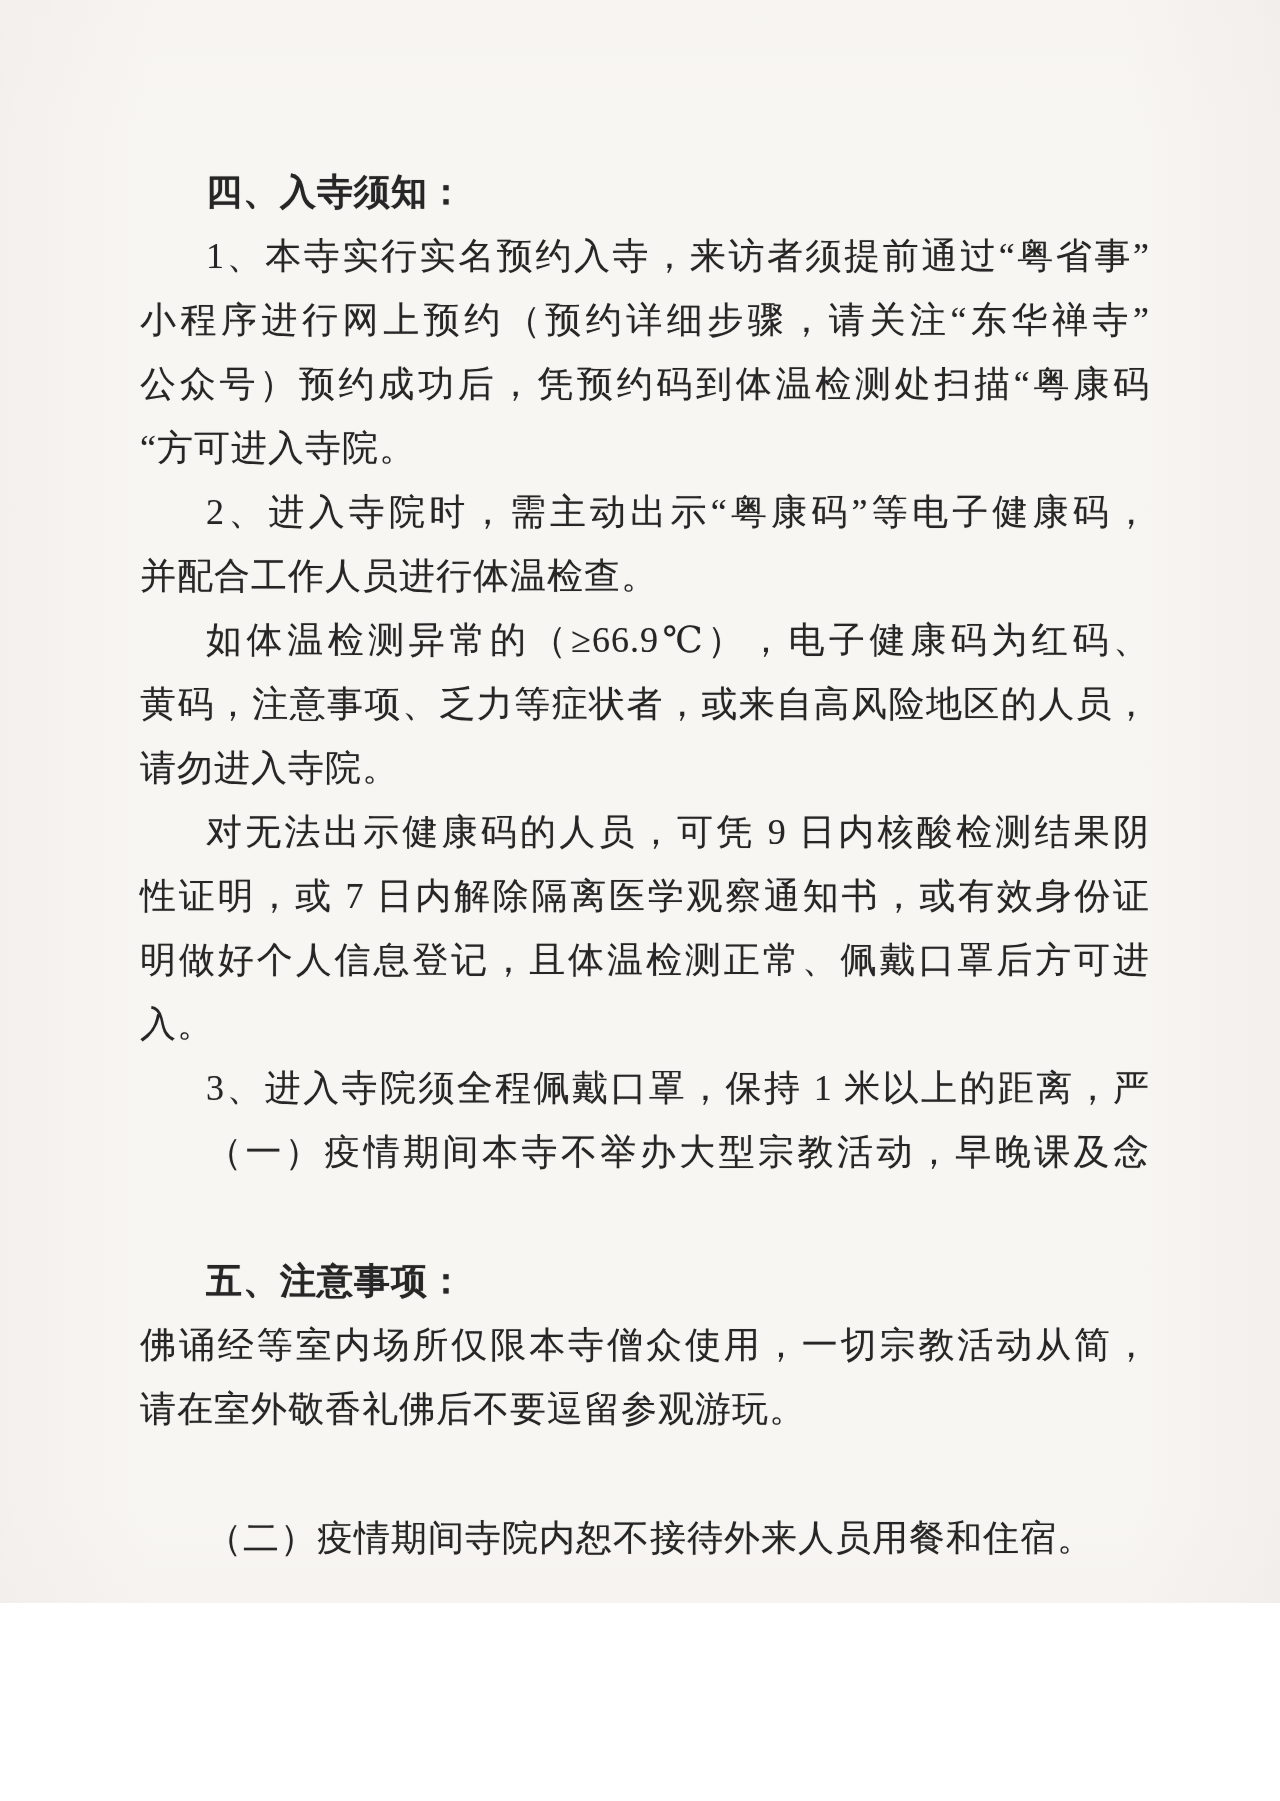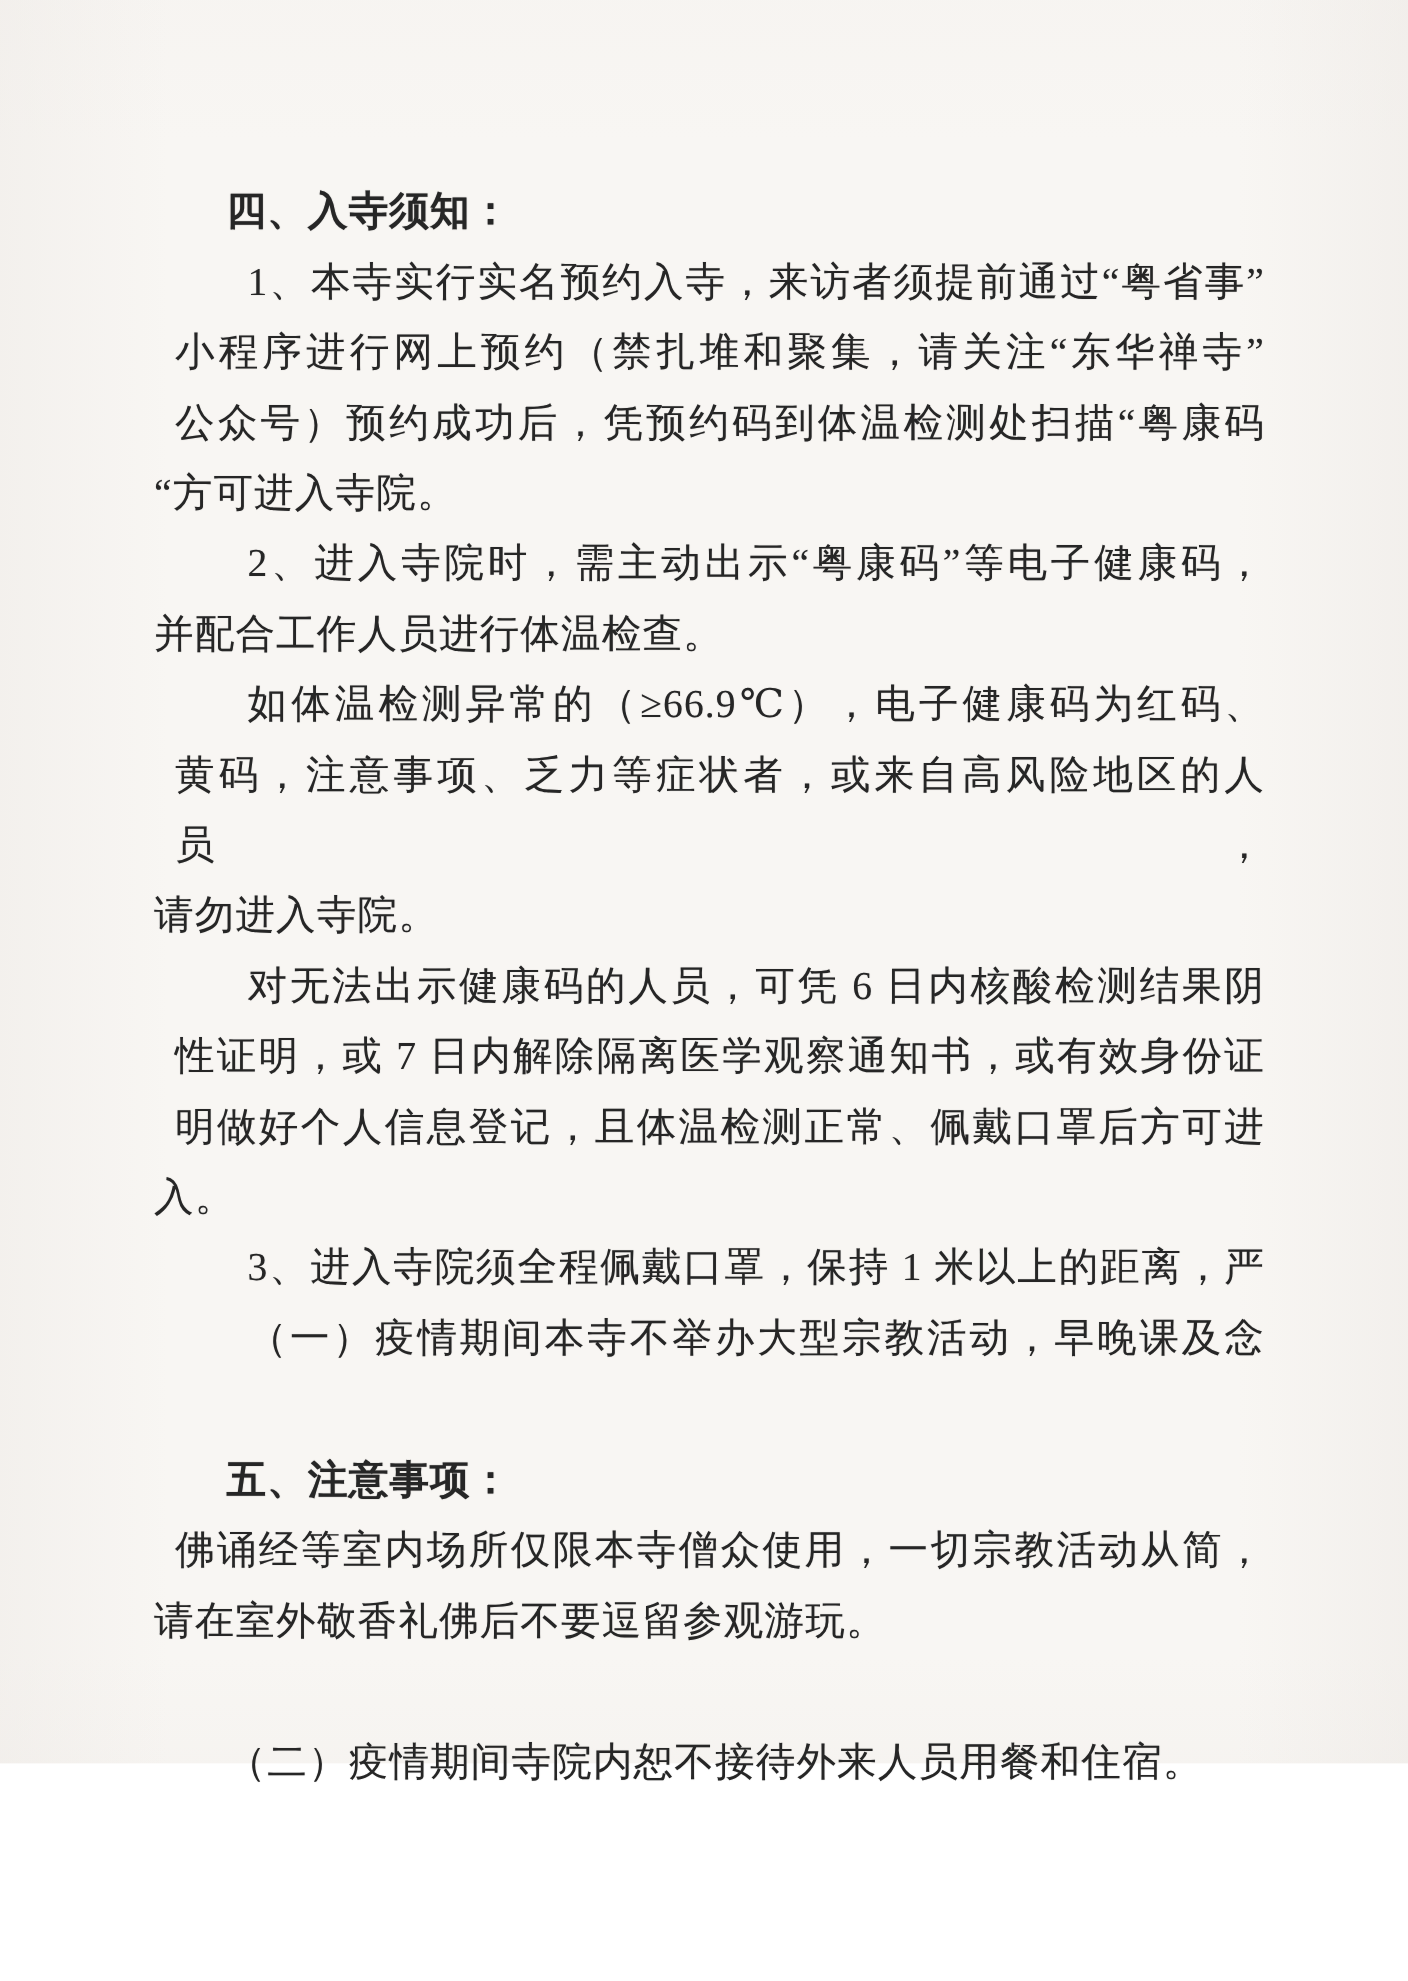--- a/index.html
+++ b/index.html
@@ -31,49 +31,48 @@
     line-height: 64px;
     color: #262626;
     letter-spacing: 1px;
     text-align: justify;
     text-align-last: auto;
     text-shadow: 0 0 1px rgba(60,60,60,0.35);
     white-space: normal;
   }
   .fill {
     text-align-last: justify;
-    margin-left: 19px;
   }
   .indent {
     text-indent: 66px;
   }
   .heading {
     font-weight: 700;
     text-shadow: 0 0 1px rgba(40,40,40,0.55);
   }
   .gap {
     margin-top: 65px;
   }
 </style>
 </head>
 <body>
 
 <div class="page">
   <div class="textblock">
     <div class="line indent heading">四、入寺须知：</div>
     <div class="line indent fill">1、本寺实行实名预约入寺，来访者须提前通过“粤省事”</div>
-    <div class="line fill">小程序进行网上预约（禁扎堆和聚集，请关注“东华禅寺”</div>
+    <div class="line fill">小程序进行网上预约（预约详细步骤，请关注“东华禅寺”</div>
     <div class="line fill">公众号）预约成功后，凭预约码到体温检测处扫描“粤康码</div>
     <div class="line">“方可进入寺院。</div>
     <div class="line indent fill">2、进入寺院时，需主动出示“粤康码”等电子健康码，</div>
     <div class="line">并配合工作人员进行体温检查。</div>
     <div class="line indent fill">如体温检测异常的（≥66.9℃），电子健康码为红码、</div>
     <div class="line fill">黄码，注意事项、乏力等症状者，或来自高风险地区的人员，</div>
     <div class="line">请勿进入寺院。</div>
-    <div class="line indent fill">对无法出示健康码的人员，可凭 6 日内核酸检测结果阴</div>
+    <div class="line indent fill">对无法出示健康码的人员，可凭 9 日内核酸检测结果阴</div>
     <div class="line fill">性证明，或 7 日内解除隔离医学观察通知书，或有效身份证</div>
     <div class="line fill">明做好个人信息登记，且体温检测正常、佩戴口罩后方可进</div>
     <div class="line">入。</div>
     <div class="line indent fill">3、进入寺院须全程佩戴口罩，保持 1 米以上的距离，严</div>
     <div class="line indent fill">（一）疫情期间本寺不举办大型宗教活动，早晚课及念</div>
     <div class="line indent heading gap">五、注意事项：</div>
     <div class="line fill">佛诵经等室内场所仅限本寺僧众使用，一切宗教活动从简，</div>
     <div class="line">请在室外敬香礼佛后不要逗留参观游玩。</div>
     <div class="line indent gap">（二）疫情期间寺院内恕不接待外来人员用餐和住宿。</div>
   </div>

